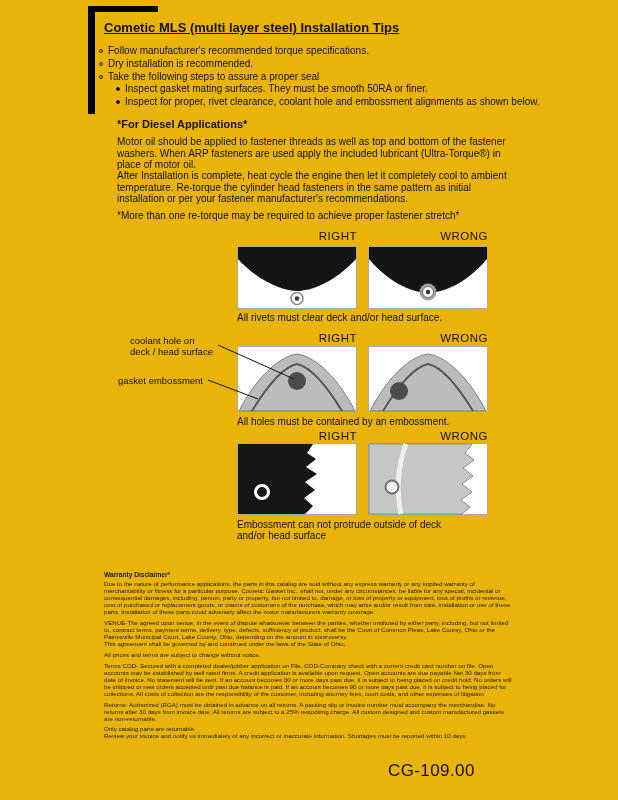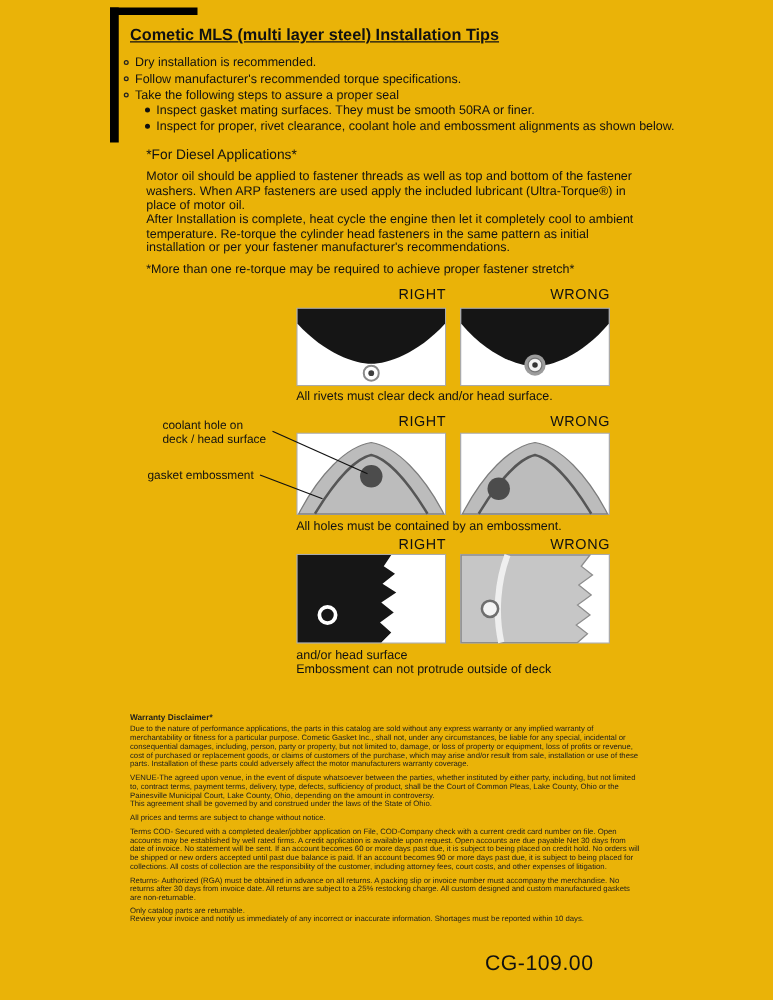--- a/index.html
+++ b/index.html
@@ -12,21 +12,21 @@
   .corner-h{position:absolute;left:88px;top:6px;width:70px;height:6px;background:#000}
 
   .title{left:104px;top:20px;font-size:13px;font-weight:bold;text-decoration:underline;white-space:nowrap}
 
   .bullets{left:99px;top:45px;width:480px;font-size:10px;line-height:12.8px;list-style:none}
   .bullets li{white-space:nowrap}
   .marker{display:inline-block;width:4px;height:4px;border:1px solid #222;border-radius:50%;margin-right:5px;vertical-align:1px}
   .marker.filled{background:#111;border-color:#111}
   .sub{margin-left:17px}
 
-  .diesel-head{left:117px;top:118px;font-size:11px;font-weight:normal}
+  .diesel-head{left:117px;top:118px;font-size:11px;font-weight:bold}
   .para{left:117px;width:402px;font-size:10px;line-height:11.6px}
   .p1{top:136px}
   .p2{top:170px}
   .note{left:117px;top:210px;font-size:10px;white-space:nowrap}
 
   .diagrams{left:0;top:228px;width:618px;height:330px}
   .hdr{position:absolute;width:120px;text-align:right;font-size:11.5px;letter-spacing:.5px}
   .panel{position:absolute;width:120px;line-height:0}
   .caption{position:absolute;font-size:10px;line-height:11px}
   .ptr-label{position:absolute;font-size:9.5px;line-height:10.5px;text-align:left}
@@ -43,22 +43,22 @@
 <body>
 
 <div class="page">
 
   <div class="corner-v"></div>
   <div class="corner-h"></div>
 
   <h1 class="abs title">Cometic MLS (multi layer steel) Installation Tips</h1>
 
   <ul class="abs bullets">
+    <li><span class="marker"></span><span>Follow manufacturer's recommended torque specifications.</span></li>
     <li><span class="marker"></span><span>Dry installation is recommended.</span></li>
-    <li><span class="marker"></span><span>Follow manufacturer's recommended torque specifications.</span></li>
     <li><span class="marker"></span><span>Take the following steps to assure a proper seal</span></li>
     <li class="sub"><span class="marker filled"></span><span>Inspect gasket mating surfaces.  They must be smooth 50RA or finer.</span></li>
     <li class="sub"><span class="marker filled"></span><span>Inspect for proper, rivet clearance, coolant hole and embossment alignments as shown below.</span></li>
   </ul>
 
   <h2 class="abs diesel-head">*For Diesel Applications*</h2>
   <p class="abs para p1">Motor oil should be applied to fastener threads as well as top and bottom of the fastener washers. When ARP fasteners are used apply the included lubricant (Ultra-Torque®) in place of motor oil.</p>
   <p class="abs para p2">After Installation is complete, heat cycle the engine then let it completely cool to ambient temperature. Re-torque the cylinder head fasteners in the same pattern as initial installation or per your fastener manufacturer's recommendations.</p>
   <p class="abs note">*More than one re-torque may be required to achieve proper fastener stretch*</p>
 
@@ -125,22 +125,22 @@
     </div>
     <div class="panel" style="left:368px;top:215px">
       <svg viewBox="0 0 120 72" width="120" height="72">
         <rect x="0.5" y="0.5" width="119" height="71" fill="#ffffff" stroke="#aaaaaa"></rect>
         <path d="M1,1 H104 L97,10 L106,17 L95,25 L105,33 L94,41 L104,49 L93,57 L102,64 L94,71 H1 Z" fill="#c6c6c6" stroke="#8d8d8d"></path>
         <path d="M38,1 C30,22 28,48 33,71" fill="none" stroke="#efefef" stroke-width="5"></path>
         <circle cx="24" cy="44" r="6.5" fill="#f4f4f4" stroke="#6f6f6f" stroke-width="2"></circle>
       </svg>
     </div>
     <div class="caption" style="left:237px;top:291px">
+      <div>Embossment can not protrude outside of deck</div>
       <div>and/or head surface</div>
-      <div>Embossment can not protrude outside of deck</div>
     </div>
 
     <svg class="overlay" width="618" height="330" viewBox="0 0 618 330">
       <line x1="218" y1="117" x2="294" y2="151" stroke="#111111" stroke-width="1"></line>
       <line x1="208" y1="152" x2="258" y2="171" stroke="#111111" stroke-width="1"></line>
     </svg>
   </div>
 
   <div class="abs disclaimer">
     <h3>Warranty Disclaimer*</h3>

